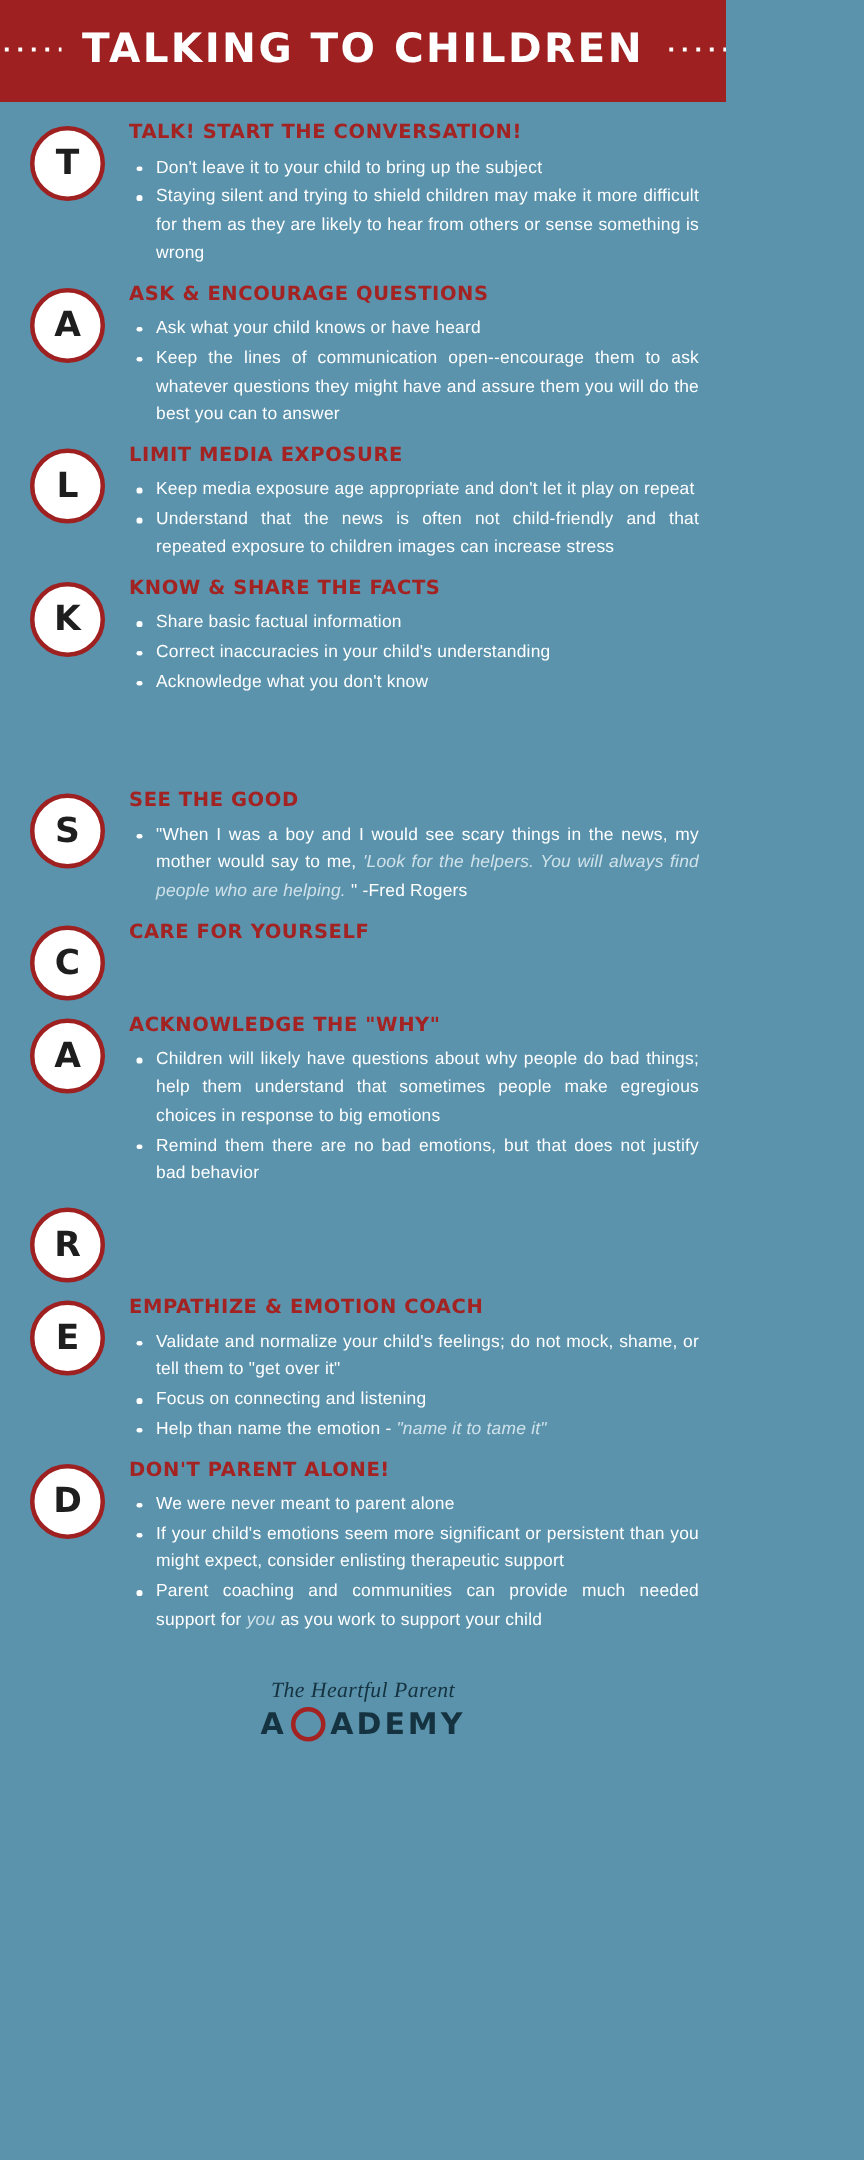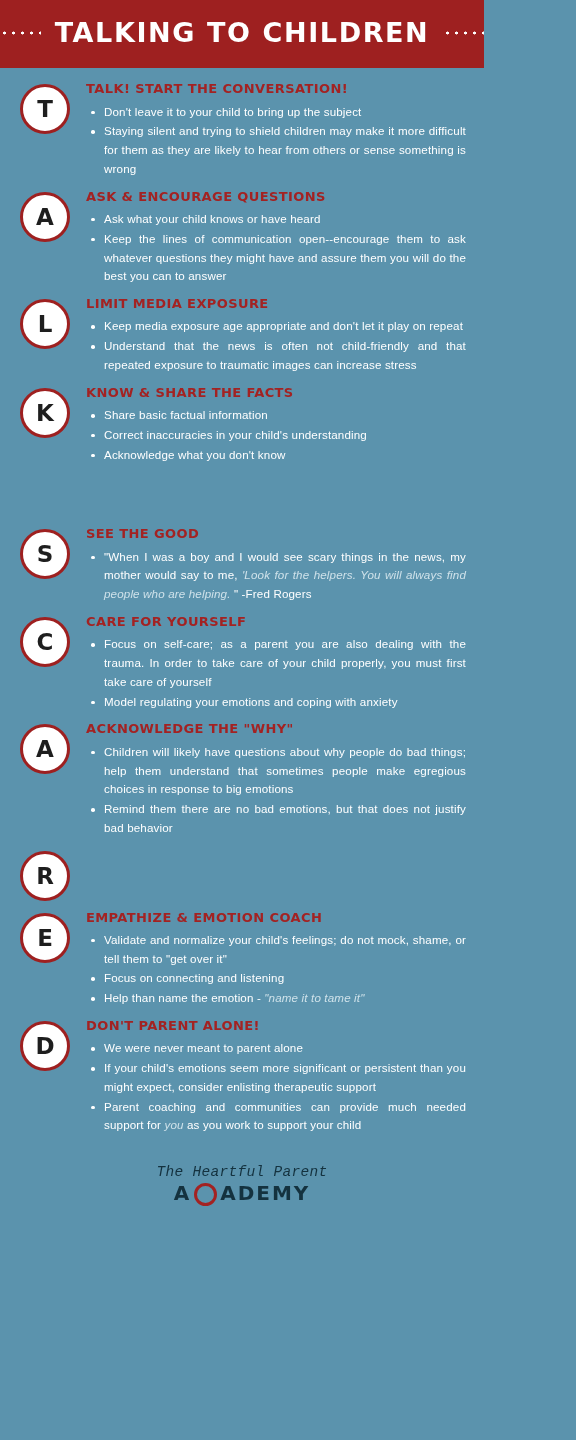--- a/index.html
+++ b/index.html
@@ -123,21 +123,21 @@
     height:52px;
   }
 
   
   .footer{
     padding:10px 0 16px 0;
     text-align:center;
   }
   .brand-script{
     color:#14323f;
-    font-family:Liberation Mono, monospace;
+    font-family:Liberation Serif, serif;
     font-style:italic;
     font-size:14.5px;
     letter-spacing:0.3px;
     margin-bottom:1px;
   }
   .brand-main{
     display:flex;
     align-items:center;
     justify-content:center;
     gap:2px;
@@ -191,21 +191,21 @@
             <li>Keep the lines of communication open--encourage them to ask whatever questions they might have and assure them you will do the best you can to answer</li>
           </ul>
         </div>
       </div>
       <div class="row">
         <div class="badge">L</div>
         <div class="rowbody">
           <div class="heading">Limit Media Exposure</div>
           <ul class="bullets">
             <li>Keep media exposure age appropriate and don't let it play on repeat</li>
-            <li>Understand that the news is often not child-friendly and that repeated exposure to traumatic images can increase stress</li>
+            <li>Understand that the news is often not child-friendly and that repeated exposure to children images can increase stress</li>
           </ul>
         </div>
       </div>
       <div class="row">
         <div class="badge">K</div>
         <div class="rowbody">
           <div class="heading">Know &amp; Share the Facts</div>
           <ul class="bullets">
             <li>Share basic factual information</li>
             <li>Correct inaccuracies in your child's understanding</li>
@@ -220,24 +220,20 @@
           <div class="heading">See the Good</div>
           <ul class="bullets">
             <li><span>"When I was a boy and I would see scary things in the news, my mother would say to me, </span><span class="quote">'Look for the helpers. You will always find people who are helping.</span><span> " -Fred Rogers</span></li>
           </ul>
         </div>
       </div>
       <div class="row">
         <div class="badge">C</div>
         <div class="rowbody">
           <div class="heading">Care for Yourself</div>
-          <ul class="bullets">
-            <li>Focus on self-care; as a parent you are also dealing with the trauma. In order to take care of your child properly, you must first take care of yourself</li>
-            <li>Model regulating your emotions and coping with anxiety</li>
-          </ul>
         </div>
       </div>
       <div class="row">
         <div class="badge">A</div>
         <div class="rowbody">
           <div class="heading">Acknowledge the "Why"</div>
           <ul class="bullets">
             <li>Children will likely have questions about why people do bad things; help them understand that sometimes people make egregious choices in response to big emotions</li>
             <li>Remind them there are no bad emotions, but that does not justify bad behavior</li>
           </ul>

